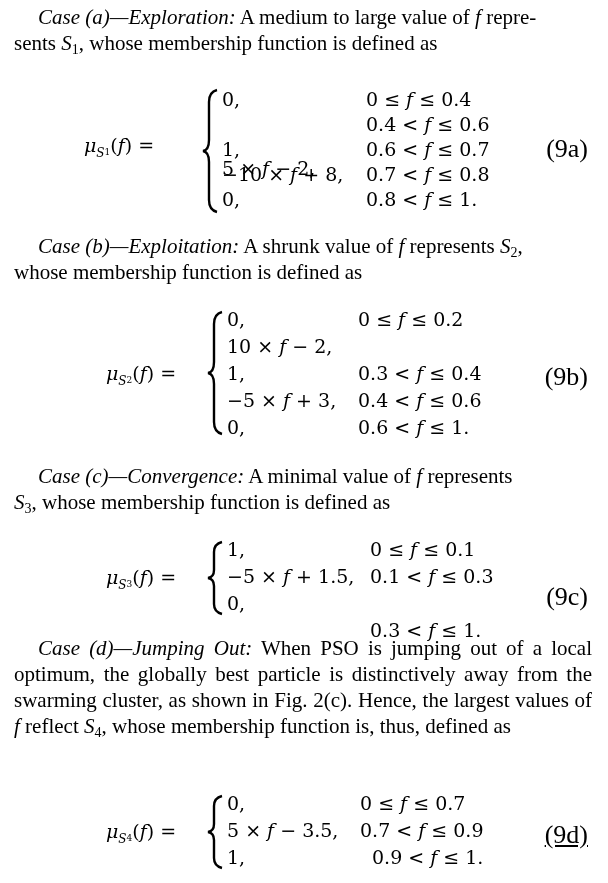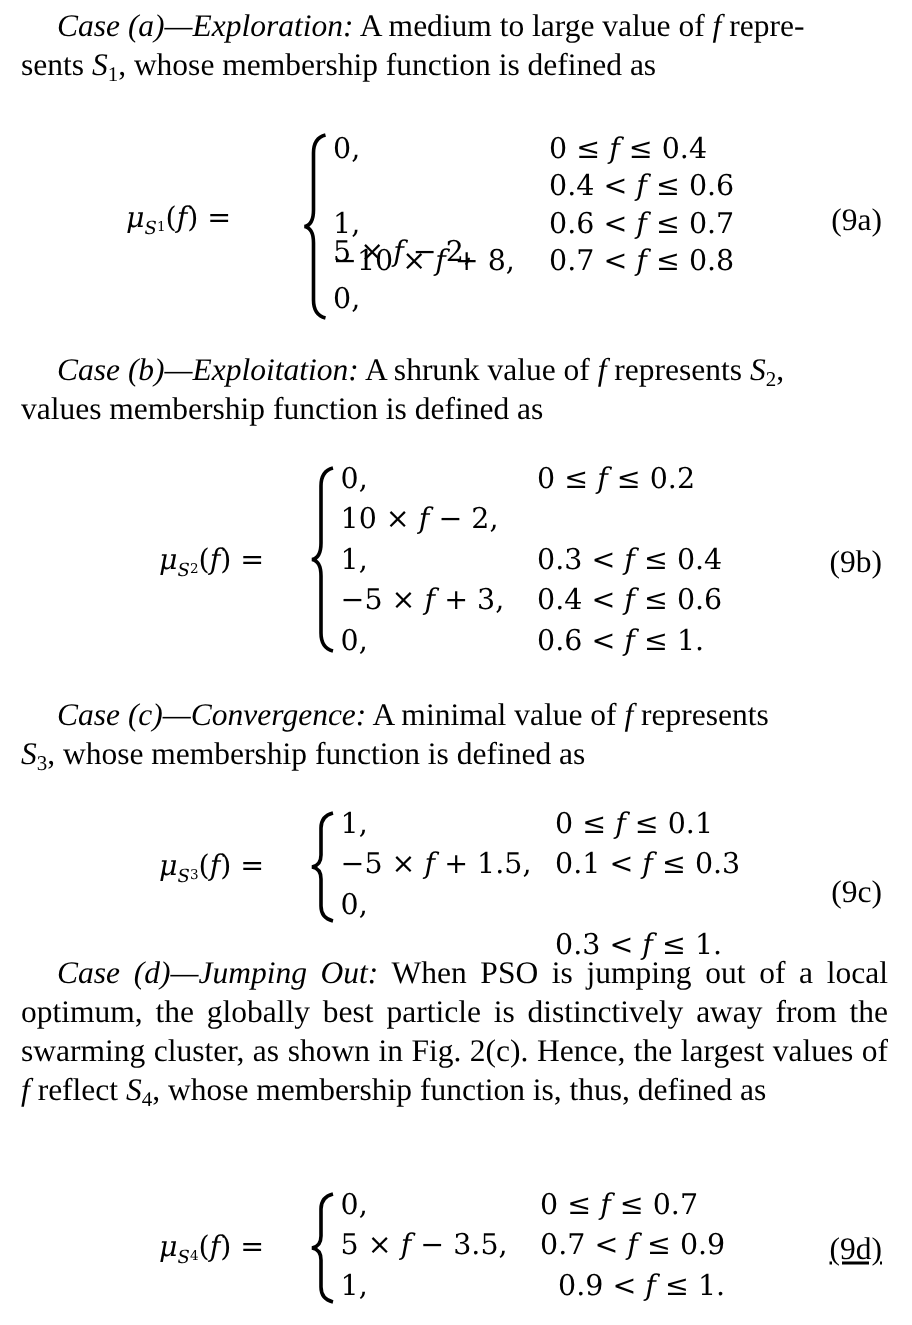--- a/index.html
+++ b/index.html
@@ -31,21 +31,21 @@
   .eq .lhs .msub { font-size: 12px; font-style: italic; vertical-align: -5px; }
   .eq .lhs .msub2 { font-size: 9px; font-style: normal; vertical-align: -3px; }
   .eq .brace {
     position: absolute; border: none;
   }
   .eq .brace svg { display: block; }
   .eq .expr { position: absolute; white-space: nowrap; }
   .eq .cond { position: absolute; white-space: nowrap; }
   .eq .num {
     position: absolute; right: 20px; white-space: nowrap;
-    font-family: "Liberation Serif", "DejaVu Serif", serif; font-size: 21px;
+    font-family: "Liberation Serif", "DejaVu Serif", serif; font-size: 26px;
   }
   .it { font-style: italic; }
 </style>
 </head>
 <body>
 
 <div class="para" style="top:4px;">
   <span class="indent"></span><span class="case-title">Case (a)—Exploration:</span><span> A medium to large value of </span><span class="mi">f</span><span> repre-</span><br>
   <span>sents </span><span class="mi">S</span><sub>1</sub><span>, whose membership function is defined as</span>
 </div>
@@ -61,26 +61,27 @@
   </div>
   <div class="expr" style="left:222px; top:0px;">0,</div>
   <div class="cond" style="left:366px; top:0px;">0 ≤ <span class="it">f</span> ≤ 0.4</div>
   <div class="expr" style="left:222px; top:25px;margin-top:44px;">5 × <span class="it">f</span> − 2,</div>
   <div class="cond" style="left:366px; top:25px;">0.4 &lt; <span class="it">f</span> ≤ 0.6</div>
   <div class="expr" style="left:222px; top:50px;">1,</div>
   <div class="cond" style="left:366px; top:50px;">0.6 &lt; <span class="it">f</span> ≤ 0.7</div>
   <div class="expr" style="left:222px; top:75px;">−10 × <span class="it">f</span> + 8,</div>
   <div class="cond" style="left:366px; top:75px;">0.7 &lt; <span class="it">f</span> ≤ 0.8</div>
   <div class="expr" style="left:222px; top:100px;">0,</div>
+  <div class="cond" style="left:366px; top:100px;">0.8 &lt; <span class="it">f</span> ≤ 1.</div>
   <div class="num" style="top:46px;">(9a)</div>
 </div>
 
 <div class="para" style="top:233px;">
   <span class="indent"></span><span class="case-title">Case (b)—Exploitation:</span><span> A shrunk value of </span><span class="mi">f</span><span> represents </span><span class="mi">S</span><sub>2</sub><span>,</span><br>
-  <span>values membership function is defined as</span>
+  <span>whose membership function is defined as</span>
 </div>
 
 <div class="eq" style="top:308px; height:126px;">
   <div class="lhs" style="left:106px; top:54px;">
     <span class="mu">μ</span><span class="msub">S</span><span class="msub2">2</span><span>(<span class="it">f</span>) =</span>
   </div>
   <div class="brace" style="left:206px; top:2px;">
     <svg width="20" height="126" viewBox="0 0 20 126">
         <path d="M16 2 Q8 4 8 14 L8 52 Q8 62 2 63 Q8 64 8 74 L8 112 Q8 122 16 124" fill="none" stroke="#000" stroke-width="2.4"></path>
       </svg>

